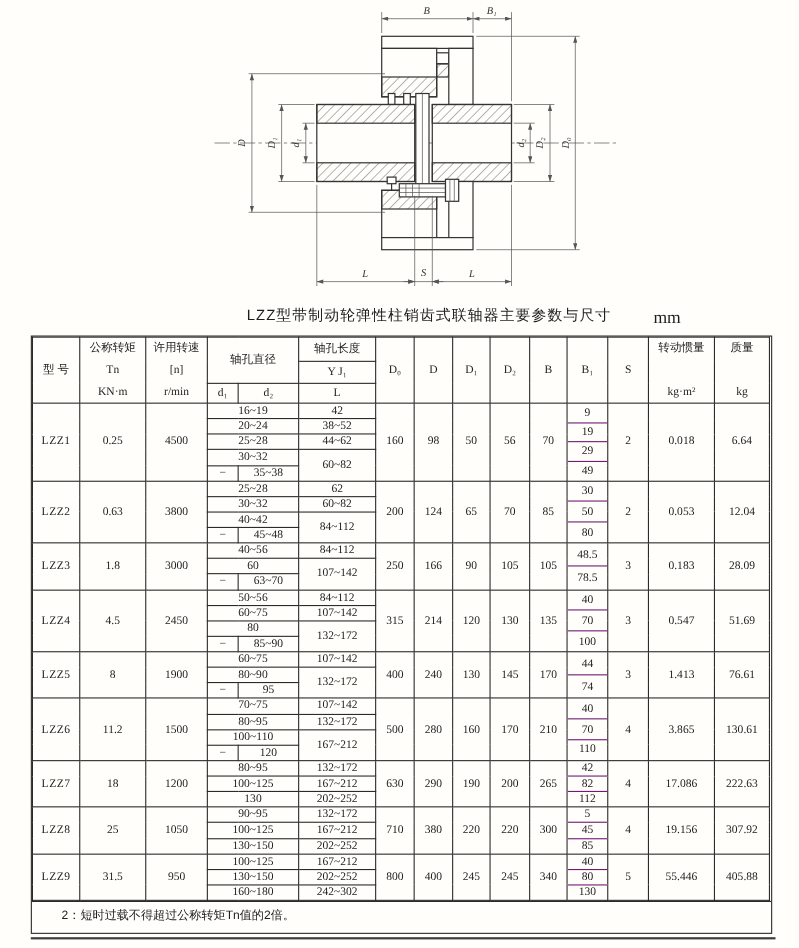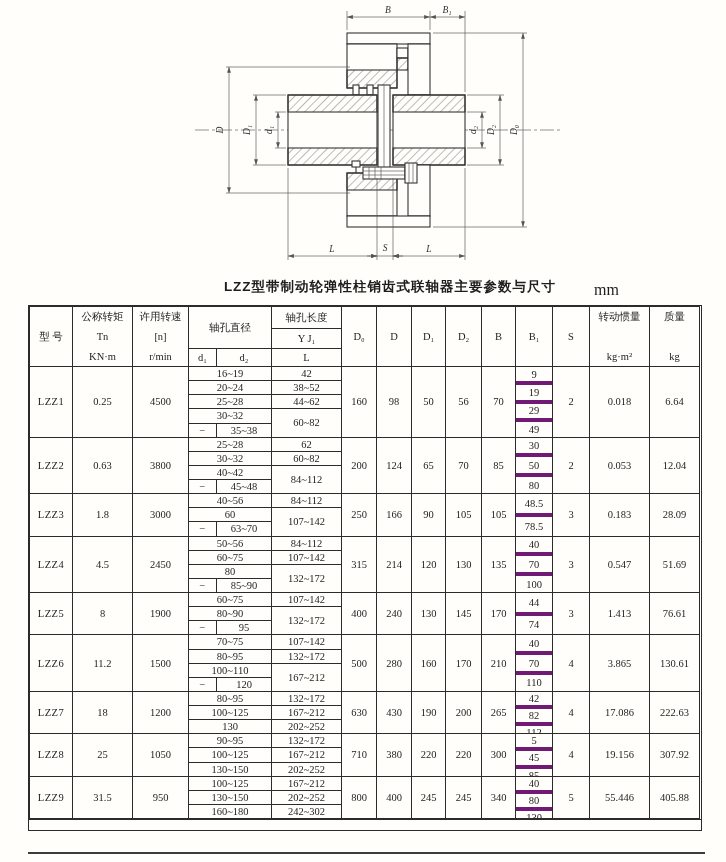--- a/index.html
+++ b/index.html
@@ -5,39 +5,39 @@
   html,body{margin:0;padding:0;}
   body{
     width:726px;height:862px;position:relative;
     background:#fffefa;color:#1d1d1d;
     font-family:"Liberation Serif","DejaVu Serif",serif;
   }
   
   .drawing{position:absolute;left:0;top:0;}
   
   .title-row{position:absolute;left:60px;top:278px;width:660px;text-align:center;
-    font-size:13.5px;font-weight:bold;letter-spacing:1px;
+    font-size:13.5px;font-weight:normal;letter-spacing:1px;
     font-family:"Liberation Sans","DejaVu Sans",sans-serif;}
   .unit-mm{position:absolute;left:594px;top:281px;font-size:16px;font-weight:normal;
     font-family:"Liberation Serif","DejaVu Serif",serif;}
   
   .framewrap{position:absolute;left:28px;top:305px;width:672px;border:1.5px solid #2b2b2b;background:#fffefa;}
   table.spec{border-collapse:collapse;table-layout:fixed;width:670px;}
   table.spec th,table.spec td{
     border:1px solid #2b2b2b;text-align:center;vertical-align:middle;
     padding:0;font-size:10.5px;font-weight:normal;overflow:hidden;line-height:1.25;
   }
   thead tr.h1{height:22px}thead tr.h2{height:20px}thead tr.h3{height:18px}
   tbody tr{height:13.6px}
   td.model{font-size:11px;letter-spacing:.5px;}
   .stack3{display:flex;flex-direction:column;justify-content:space-between;height:54px;padding:2px 0;}
   .stack3 span{display:block;line-height:1.25;}
   td.b1td{position:relative;}
   .b1stack{position:absolute;left:0;top:0;right:0;bottom:0;display:flex;flex-direction:column;}
-  .b1cell{flex:1;display:flex;align-items:center;justify-content:center;border-top:4px solid #701a75;}
+  .b1cell{flex:1;display:flex;align-items:center;justify-content:center;border-top:1px solid #701a75;}
   .b1cell:first-child{border-top:none;}
   
   .notes{border-top:1px solid #2b2b2b;padding:4px 8px 6px 10px;
     font-size:11px;line-height:1.6;text-align:left;
     font-family:"Liberation Sans","DejaVu Sans",sans-serif;}
   .notes .n2{padding-left:17px;}
   .bottom-rule{position:absolute;left:28px;top:852px;width:677px;height:2px;background:#3c3c3c;}
   
   .ol{fill:#fffefa;stroke:#333;stroke-width:1.1;}
   .olh{stroke:#333;stroke-width:1.1;}
@@ -423,21 +423,21 @@
           <td>−</td>
           <td>120</td>
         </tr>
         <tr>
           <td rowspan="3" class="model">LZZ7</td>
           <td rowspan="3">18</td>
           <td rowspan="3">1200</td>
           <td colspan="2">80~95</td>
           <td>132~172</td>
           <td rowspan="3">630</td>
-          <td rowspan="3">430</td>
+          <td rowspan="3">290</td>
           <td rowspan="3">190</td>
           <td rowspan="3">200</td>
           <td rowspan="3">265</td>
           <td rowspan="3" class="b1td">
             <div class="b1stack">
               <div class="b1cell">42</div>
               <div class="b1cell">82</div>
               <div class="b1cell">112</div>
             </div>
           </td>
@@ -509,16 +509,17 @@
           <td colspan="2">130~150</td>
           <td>202~252</td>
         </tr>
         <tr>
           <td colspan="2">160~180</td>
           <td>242~302</td>
         </tr>
       </tbody>
   </table>
   <div class="notes">
+    <div class="n2">2：短时过载不得超过公称转矩Tn值的2倍。</div>
   </div>
 </div>
 
 <div class="bottom-rule"></div>
 
 </body></html>

